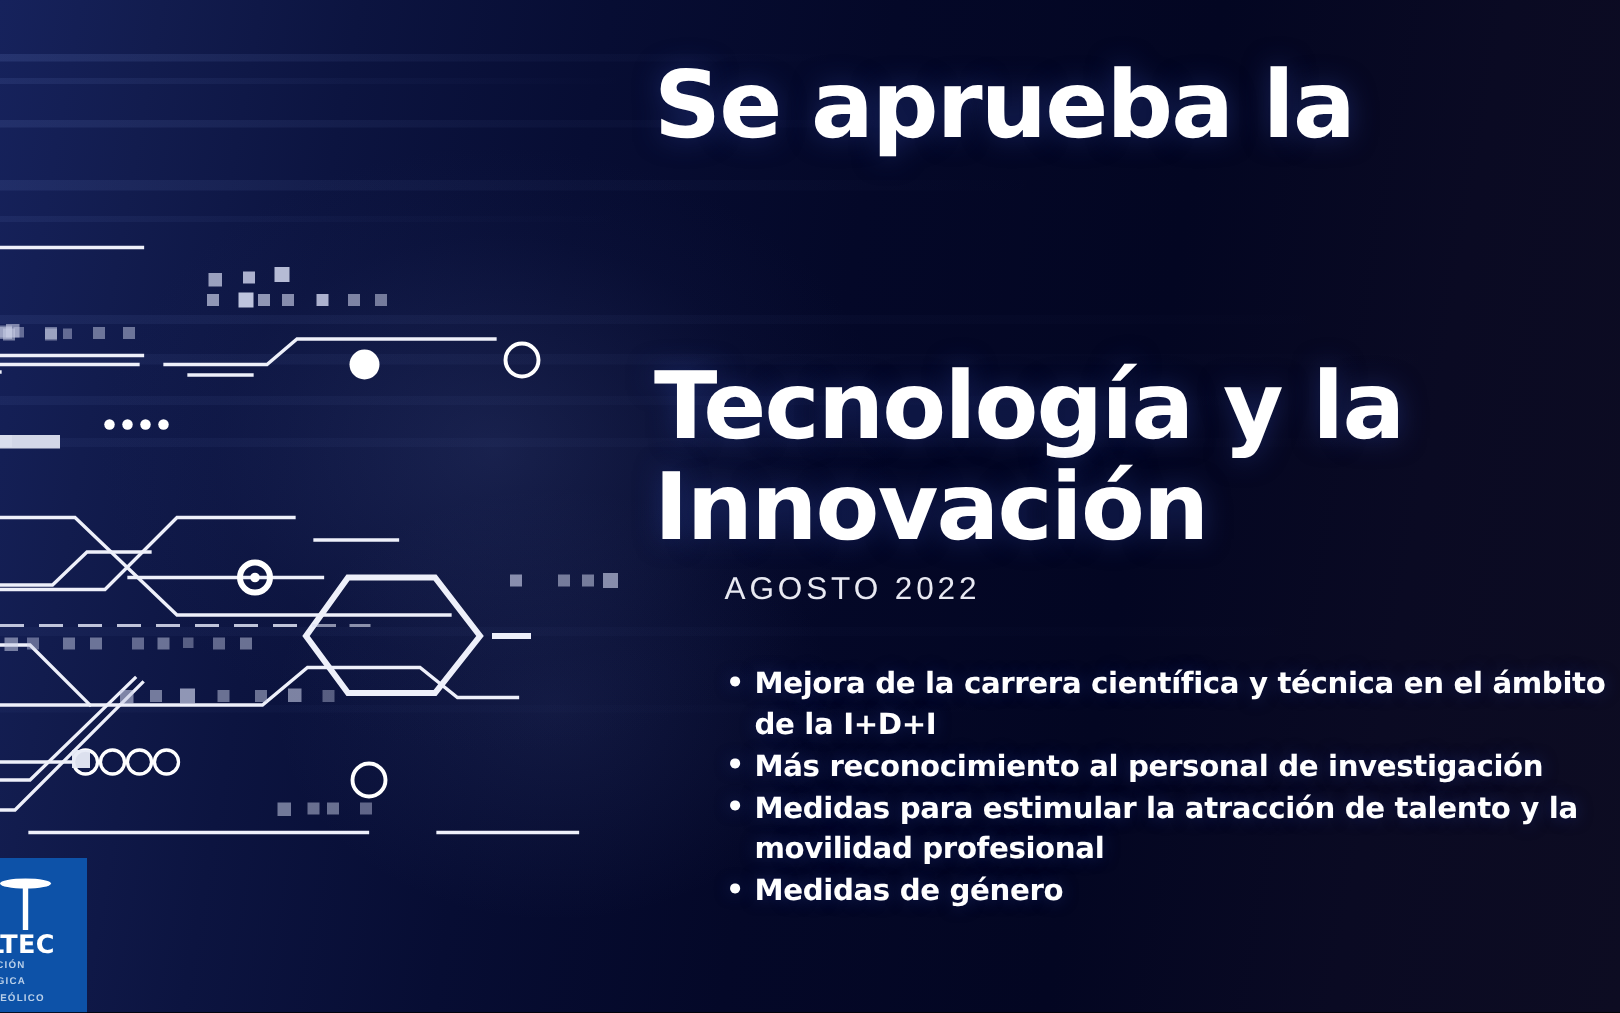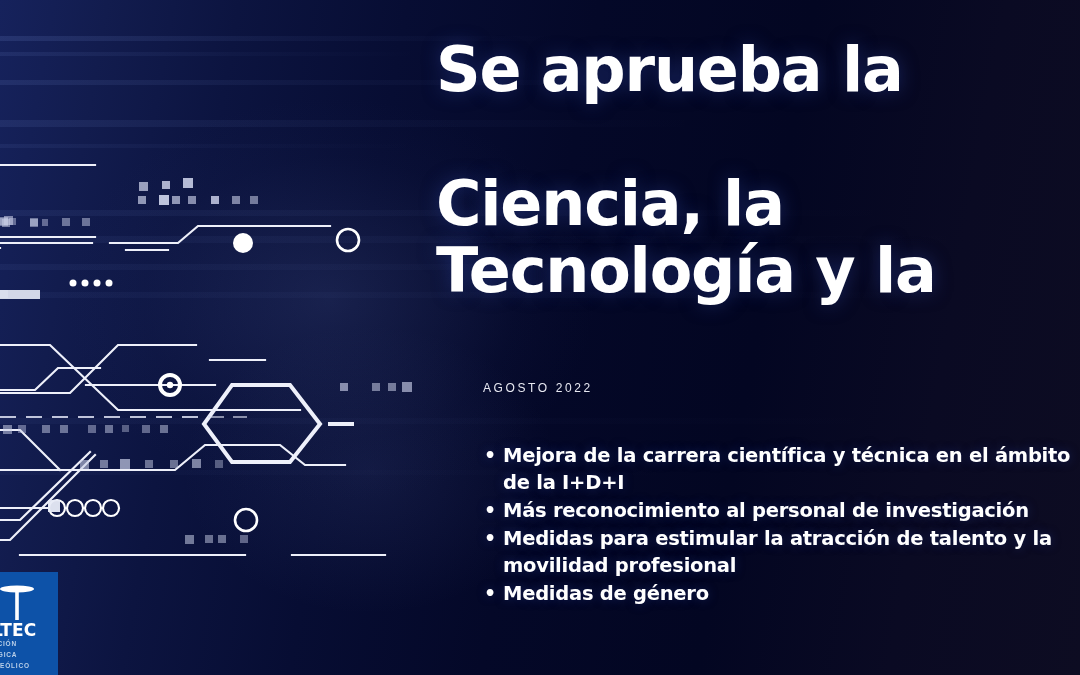--- a/index.html
+++ b/index.html
@@ -59,21 +59,21 @@
     letter-spacing: -1.2px;
     font-family: "DejaVu Sans", sans-serif;
     text-shadow: 0 0 18px rgba(40,60,140,0.55);
   }
   #date {
     position: absolute;
     left: 47px;
     top: 381px;
     margin: 0;
     color: #e8e9f2;
-    font-size: 12px;
+    font-size: 21px;
     font-weight: 400;
     letter-spacing: 2.6px;
     font-family: "Liberation Sans", sans-serif;
   }
   #bullets {
     position: absolute;
     left: 19px;
     top: 430px;
     width: 622px;
     margin: 12px;
@@ -334,22 +334,23 @@
       <rect x="0" y="290" width="40" height="9" opacity=".9"></rect>
       <rect x="48" y="500" width="12" height="12" opacity=".95"></rect>
     </g>
   </svg>
 
   <div id="content">
 
     <h1 id="title">
       <span>Se aprueba la</span><br>
       <br>
-      <span>Ciencia, la</span><br>
+      <br>
       <span>Tecnología y la</span><br>
+      <span>Innovación</span>
     </h1>
 
     <p id="date">AGOSTO 2022</p>
 
     <ul id="bullets">
       <li>Mejora de la carrera científica y técnica en el ámbito de la I+D+I</li>
       <li>Más reconocimiento al personal de investigación</li>
       <li>Medidas para estimular la atracción de talento y la movilidad profesional</li>
       <li>Medidas de género</li>
     </ul>

